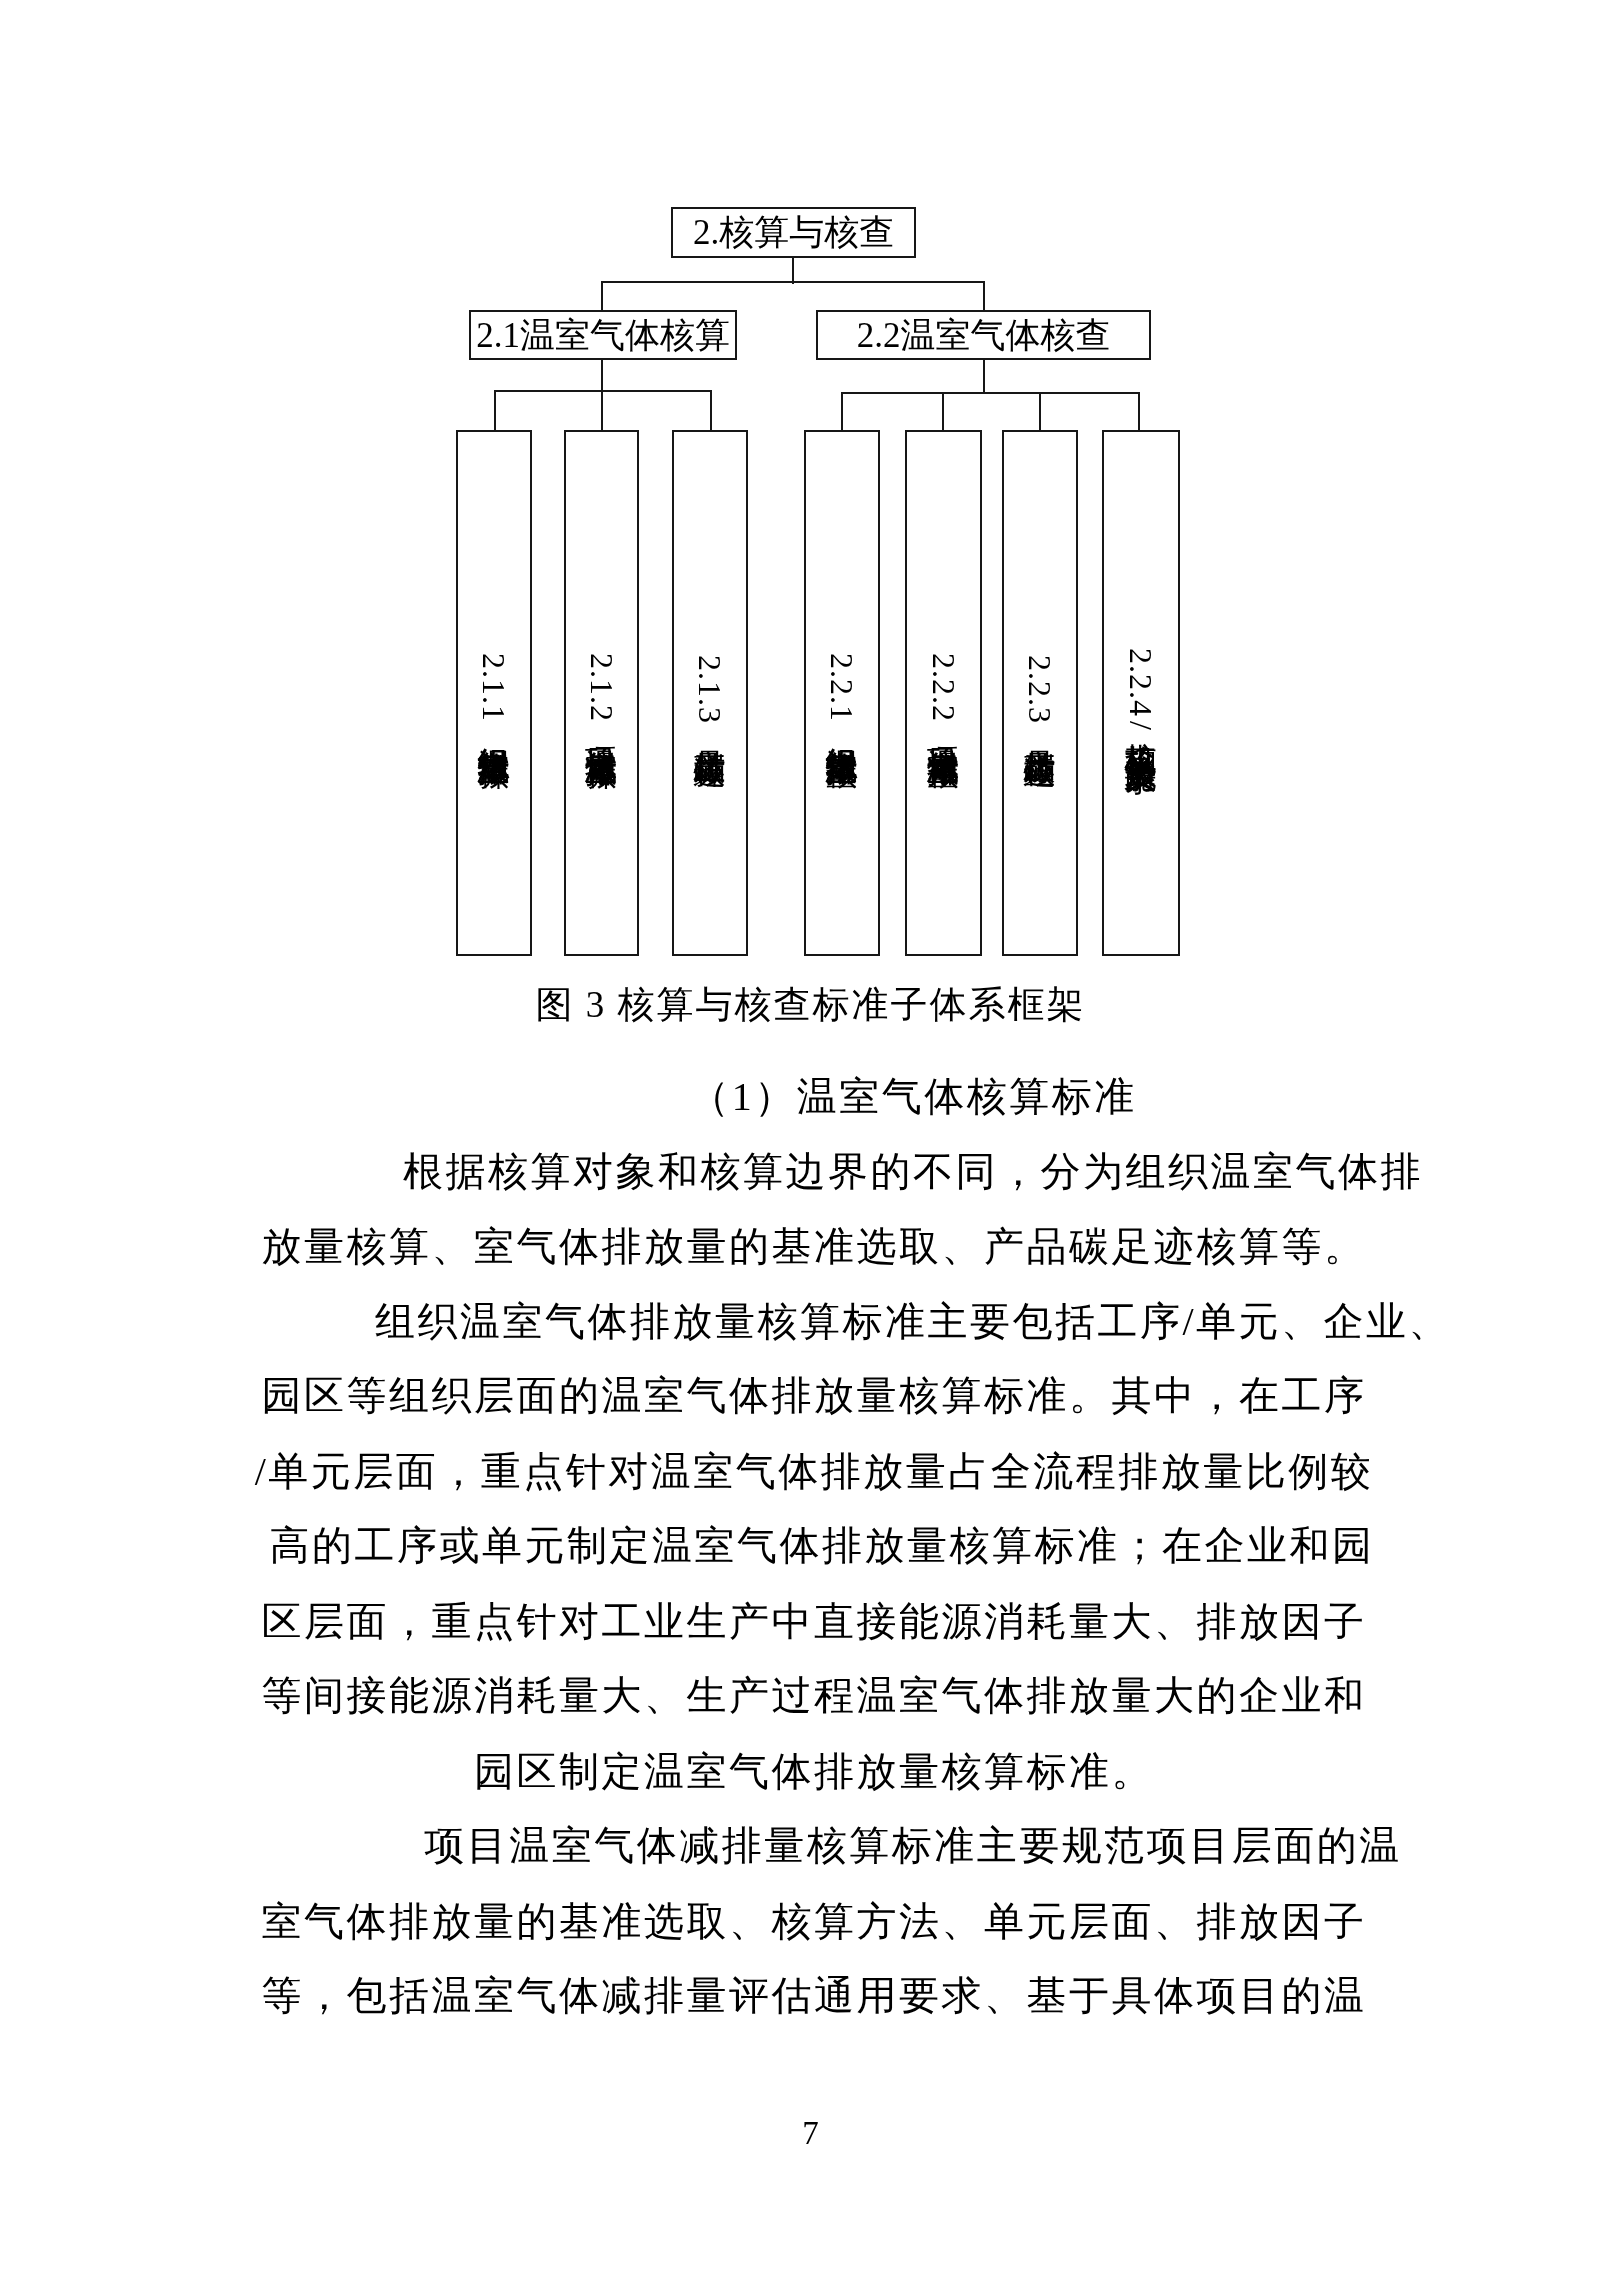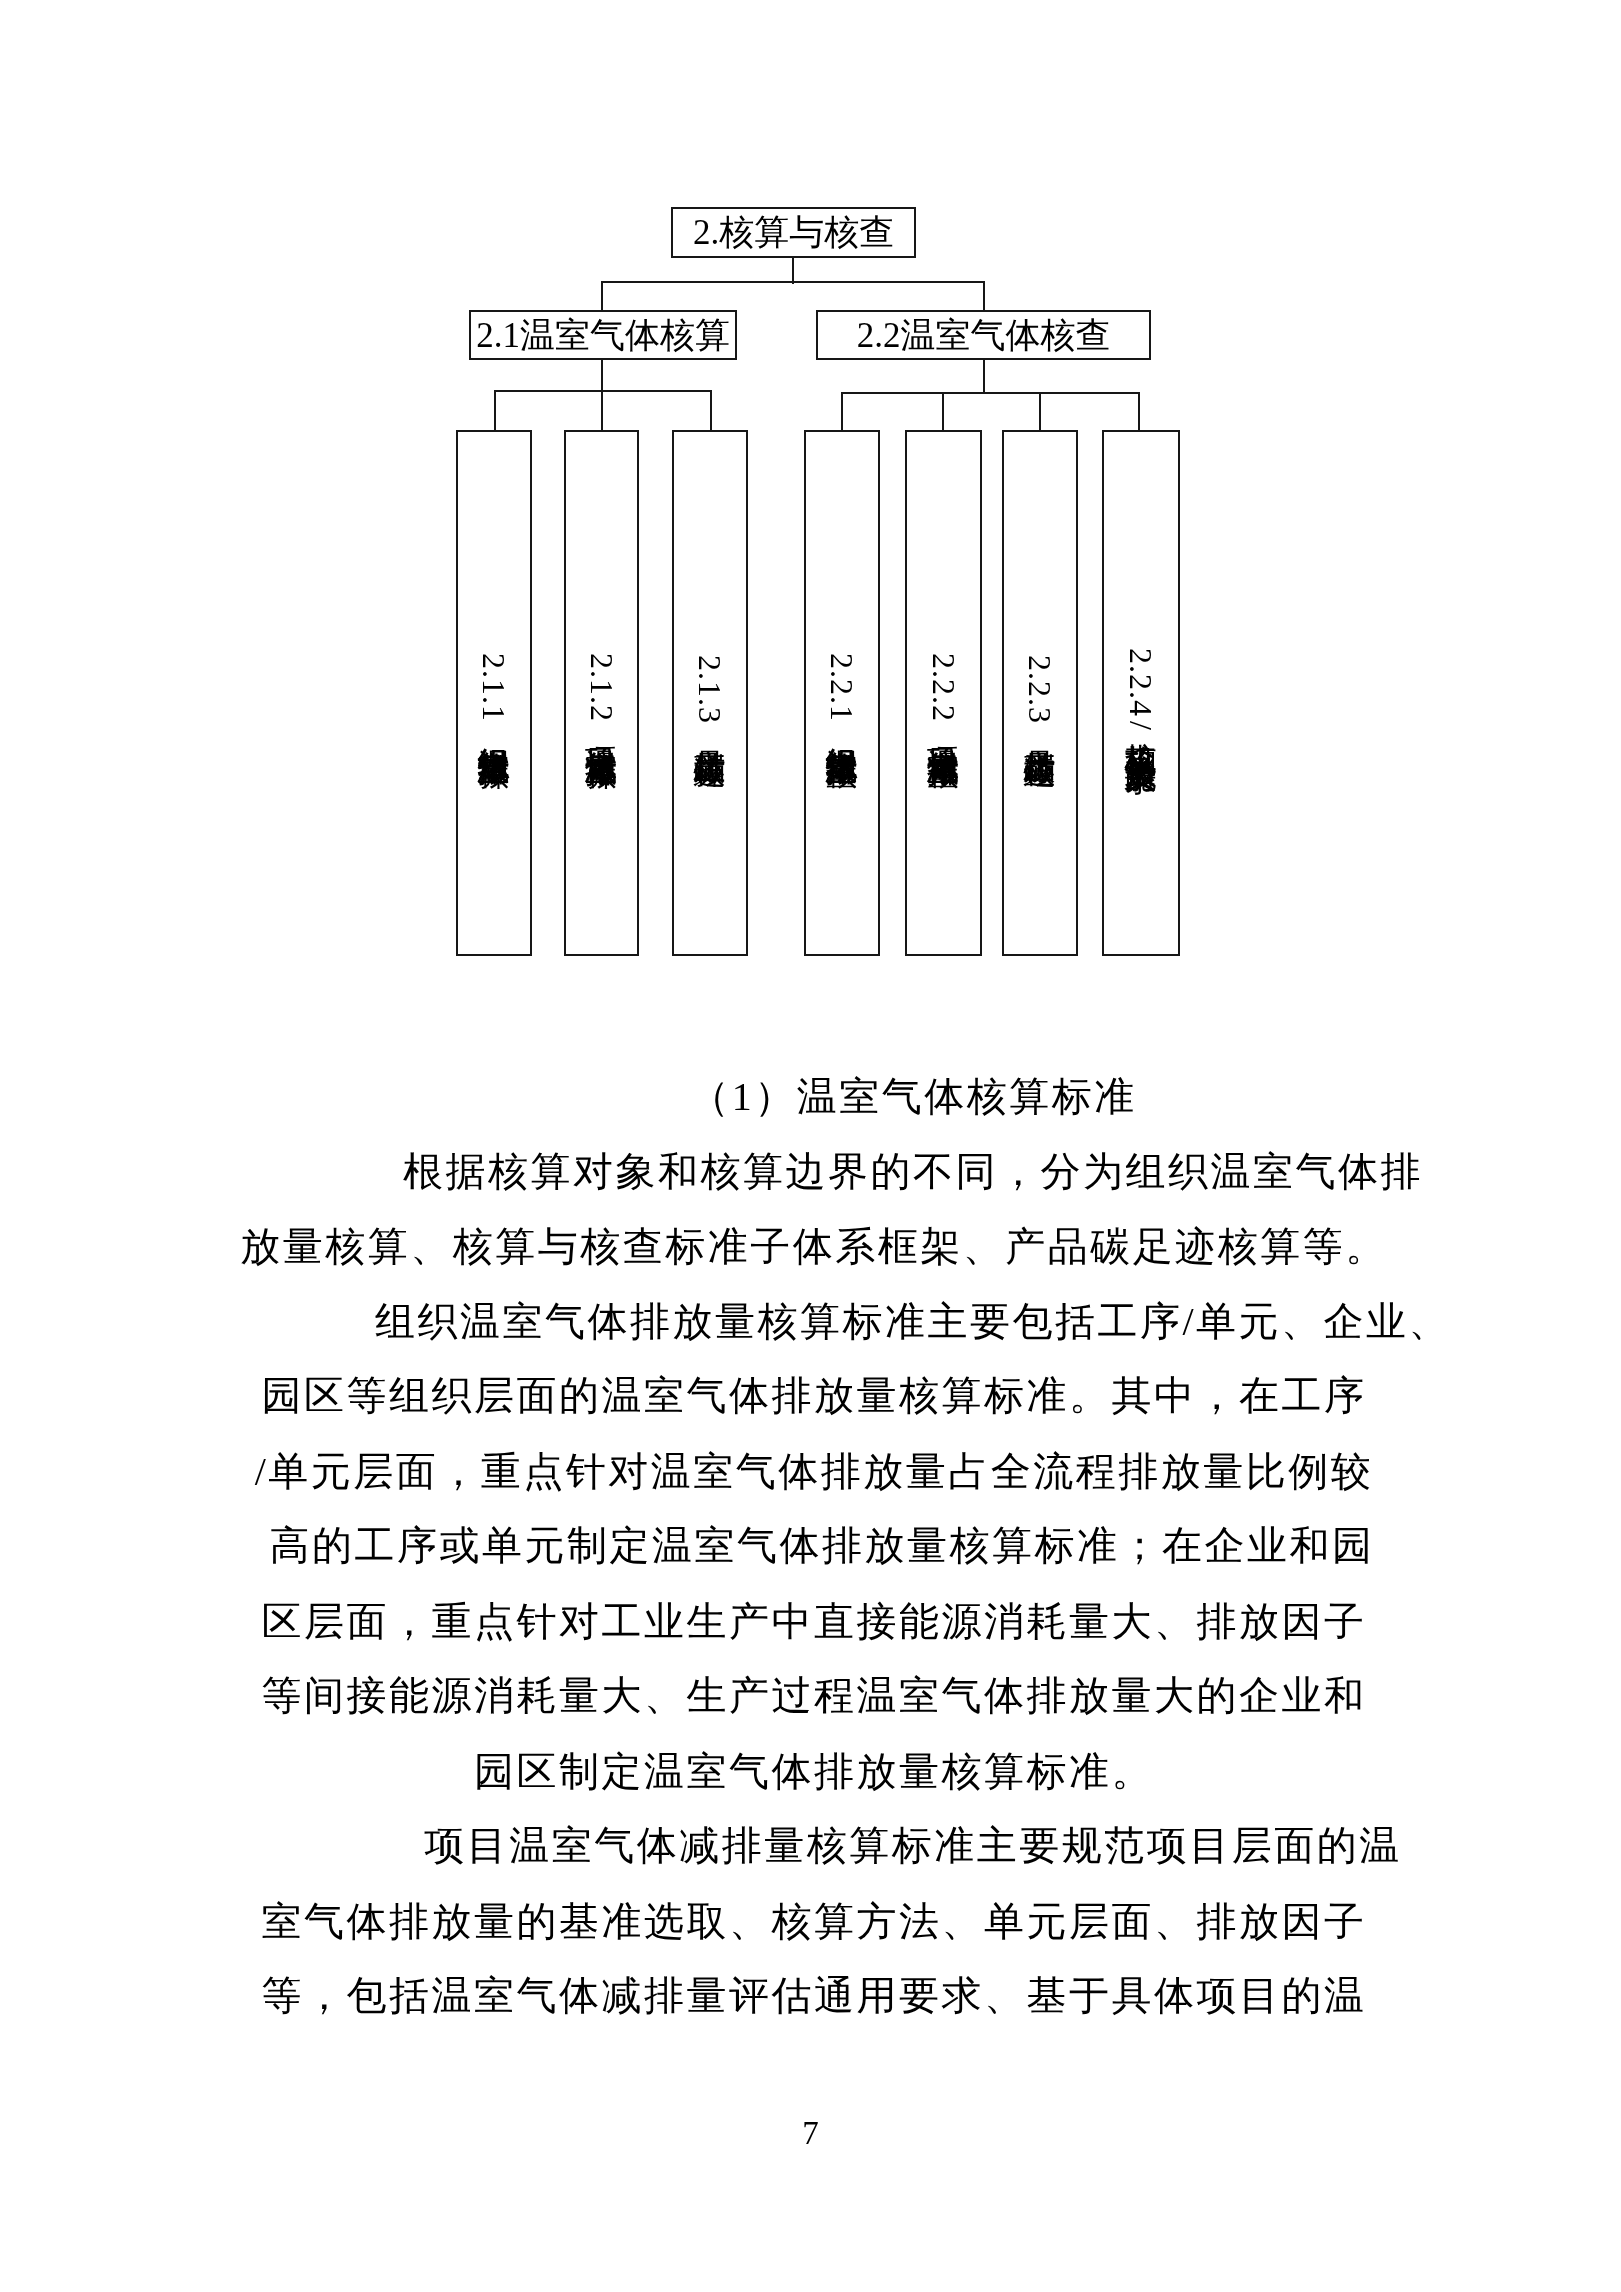--- a/index.html
+++ b/index.html
@@ -63,24 +63,25 @@
   <div class="vbox" style="left:672px;top:430px;width:76px;height:526px;">2.1.3产品碳足迹核算</div>
 
   <div class="vbox" style="left:804px;top:430px;width:76px;height:526px;">2.2.1组织温室气体排放量核查</div>
 
   <div class="vbox" style="left:905px;top:430px;width:77px;height:526px;">2.2.2项目温室气体减排量核查</div>
 
   <div class="vbox" style="left:1002px;top:430px;width:76px;height:526px;">2.2.3产品碳足迹核查</div>
 
   <div class="vbox" style="left:1102px;top:430px;width:78px;height:526px;">2.2.4核查机构/人员资质能力要求</div>
 
+  <div class="caption">图 3  核算与核查标准子体系框架</div>
 
   <div class="bodyline indent" style="top:1059px;">（1）温室气体核算标准</div>
   <div class="bodyline indent" style="top:1134px;">根据核算对象和核算边界的不同，分为组织温室气体排</div>
-  <div class="bodyline" style="top:1209px;">放量核算、核算与核查标准子体系框架、产品碳足迹核算等。</div>
+  <div class="bodyline" style="top:1209px;">放量核算、室气体排放量的基准选取、产品碳足迹核算等。</div>
   <div class="bodyline indent" style="top:1284px;">组织温室气体排放量核算标准主要包括工序/单元、企业、</div>
   <div class="bodyline" style="top:1358px;">园区等组织层面的温室气体排放量核算标准。其中，在工序</div>
   <div class="bodyline" style="top:1434px;">/单元层面，重点针对温室气体排放量占全流程排放量比例较</div>
   <div class="bodyline" style="top:1508px;margin-left:8px;">高的工序或单元制定温室气体排放量核算标准；在企业和园</div>
   <div class="bodyline" style="top:1584px;">区层面，重点针对工业生产中直接能源消耗量大、排放因子</div>
   <div class="bodyline" style="top:1658px;">等间接能源消耗量大、生产过程温室气体排放量大的企业和</div>
   <div class="bodyline" style="top:1734px;">园区制定温室气体排放量核算标准。</div>
   <div class="bodyline indent" style="top:1808px;">项目温室气体减排量核算标准主要规范项目层面的温</div>
   <div class="bodyline" style="top:1884px;">室气体排放量的基准选取、核算方法、单元层面、排放因子</div>
   <div class="bodyline" style="top:1958px;">等，包括温室气体减排量评估通用要求、基于具体项目的温</div>

